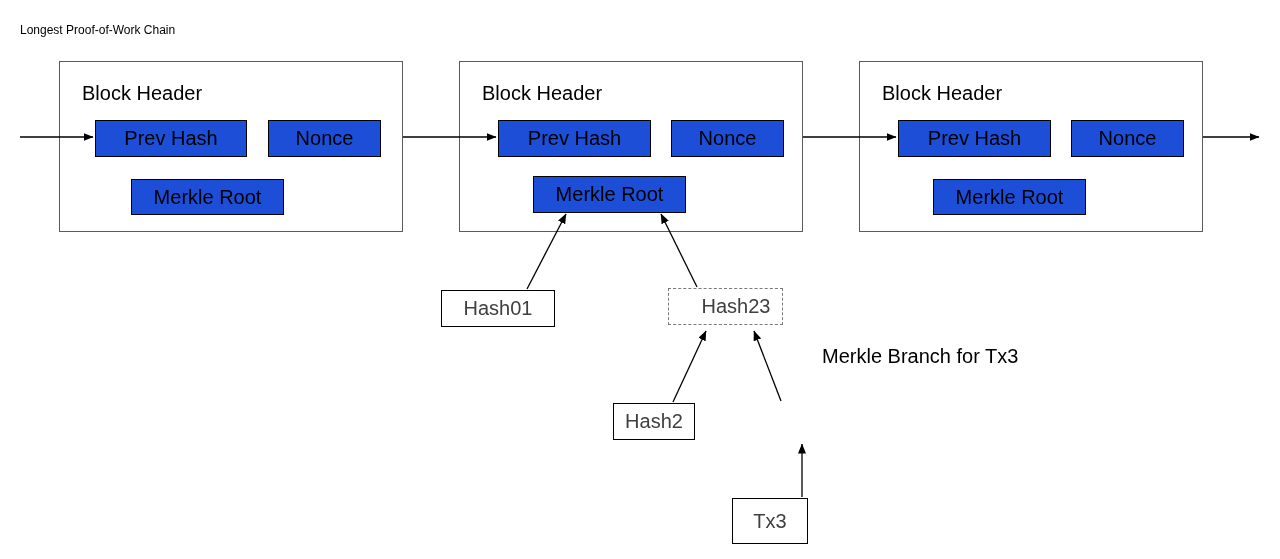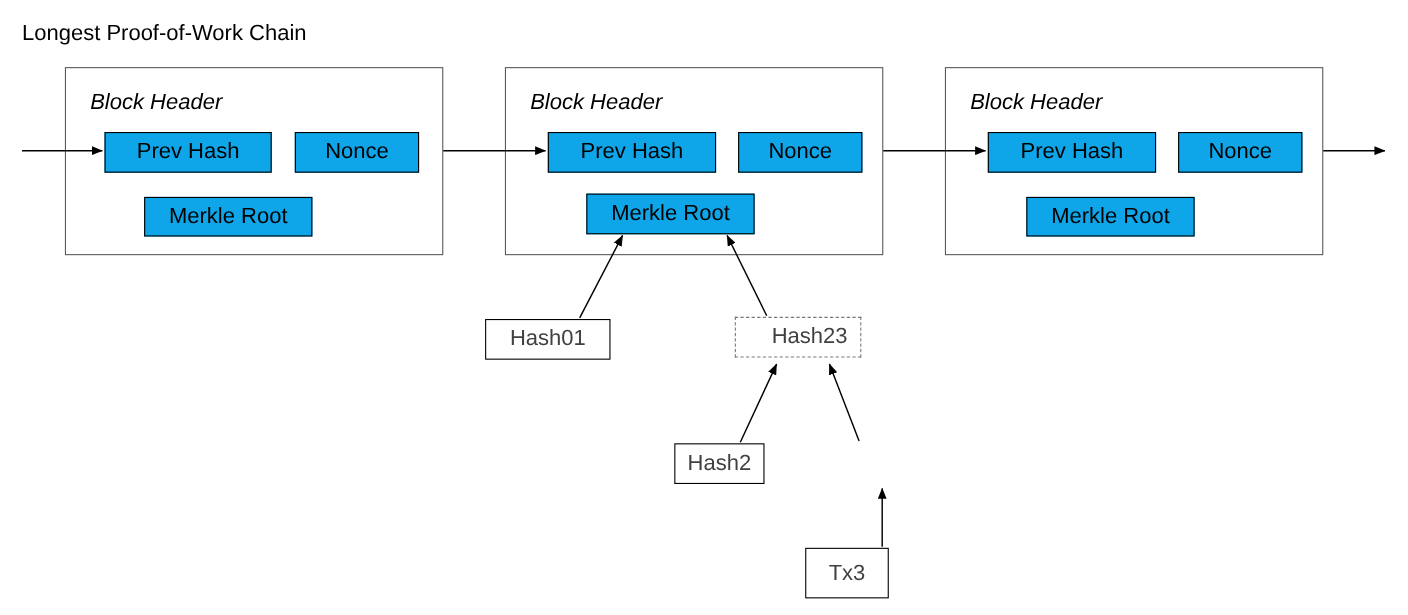--- a/index.html
+++ b/index.html
@@ -12,21 +12,21 @@
     width: 1280px;
     height: 559px;
     background: #ffffff;
     font-family: "Liberation Sans", sans-serif;
     overflow: hidden;
   }
   .diagram-title {
     position: absolute;
     left: 20px;
     top: 18px;
-    font-size: 20px;
+    font-size: 12px;
     color: #000000;
     white-space: nowrap;
     line-height: 24px;
   }
   .side-label {
     position: absolute;
     font-size: 20px;
     color: #000000;
     white-space: nowrap;
     line-height: 24px;
@@ -38,26 +38,25 @@
     box-sizing: border-box;
   }
   .block-header-label {
     position: absolute;
     left: 22px;
     top: 19px;
     font-size: 20px;
     color: #000000;
     white-space: nowrap;
     line-height: 24px;
-    font-style: italic;
   }
   .field {
     position: absolute;
     border: 1px solid #000000;
-    background: #0ea5e9;
+    background: #1d4ed8;
     box-sizing: border-box;
     display: flex;
     align-items: center;
     justify-content: center;
     font-size: 20px;
     color: #000000;
     white-space: nowrap;
   }
   .hashnode {
     position: absolute;
@@ -115,20 +114,21 @@
 
   <div class="hashnode" style="left:441px; top:290px; width:114px; height:37px;">Hash01</div>
 
   <div class="hashnode dashed" style="left:668px; top:288px; width:115px; height:37px;">Hash23</div>
 
   <div class="hashnode" style="left:613px; top:403px; width:82px; height:37px;">Hash2</div>
 
 
   <div class="hashnode" style="left:732px; top:498px; width:76px; height:46px;">Tx3</div>
 
+  <div class="side-label" style="left:822px; top:344px;">Merkle Branch for Tx3</div>
 
   <svg class="edges" viewBox="0 0 1280 559">
     <defs>
       <marker id="arrowhead" markerWidth="10" markerHeight="8" refX="9.5" refY="4" orient="auto" markerUnits="userSpaceOnUse">
         <path d="M0,0 L10,4 L0,8 Z" fill="#000000"></path>
       </marker>
     </defs>
 
     <g>
       <line x1="20" y1="137" x2="93" y2="137" stroke="#000000" stroke-width="1.4" marker-end="url(#arrowhead)"></line>

